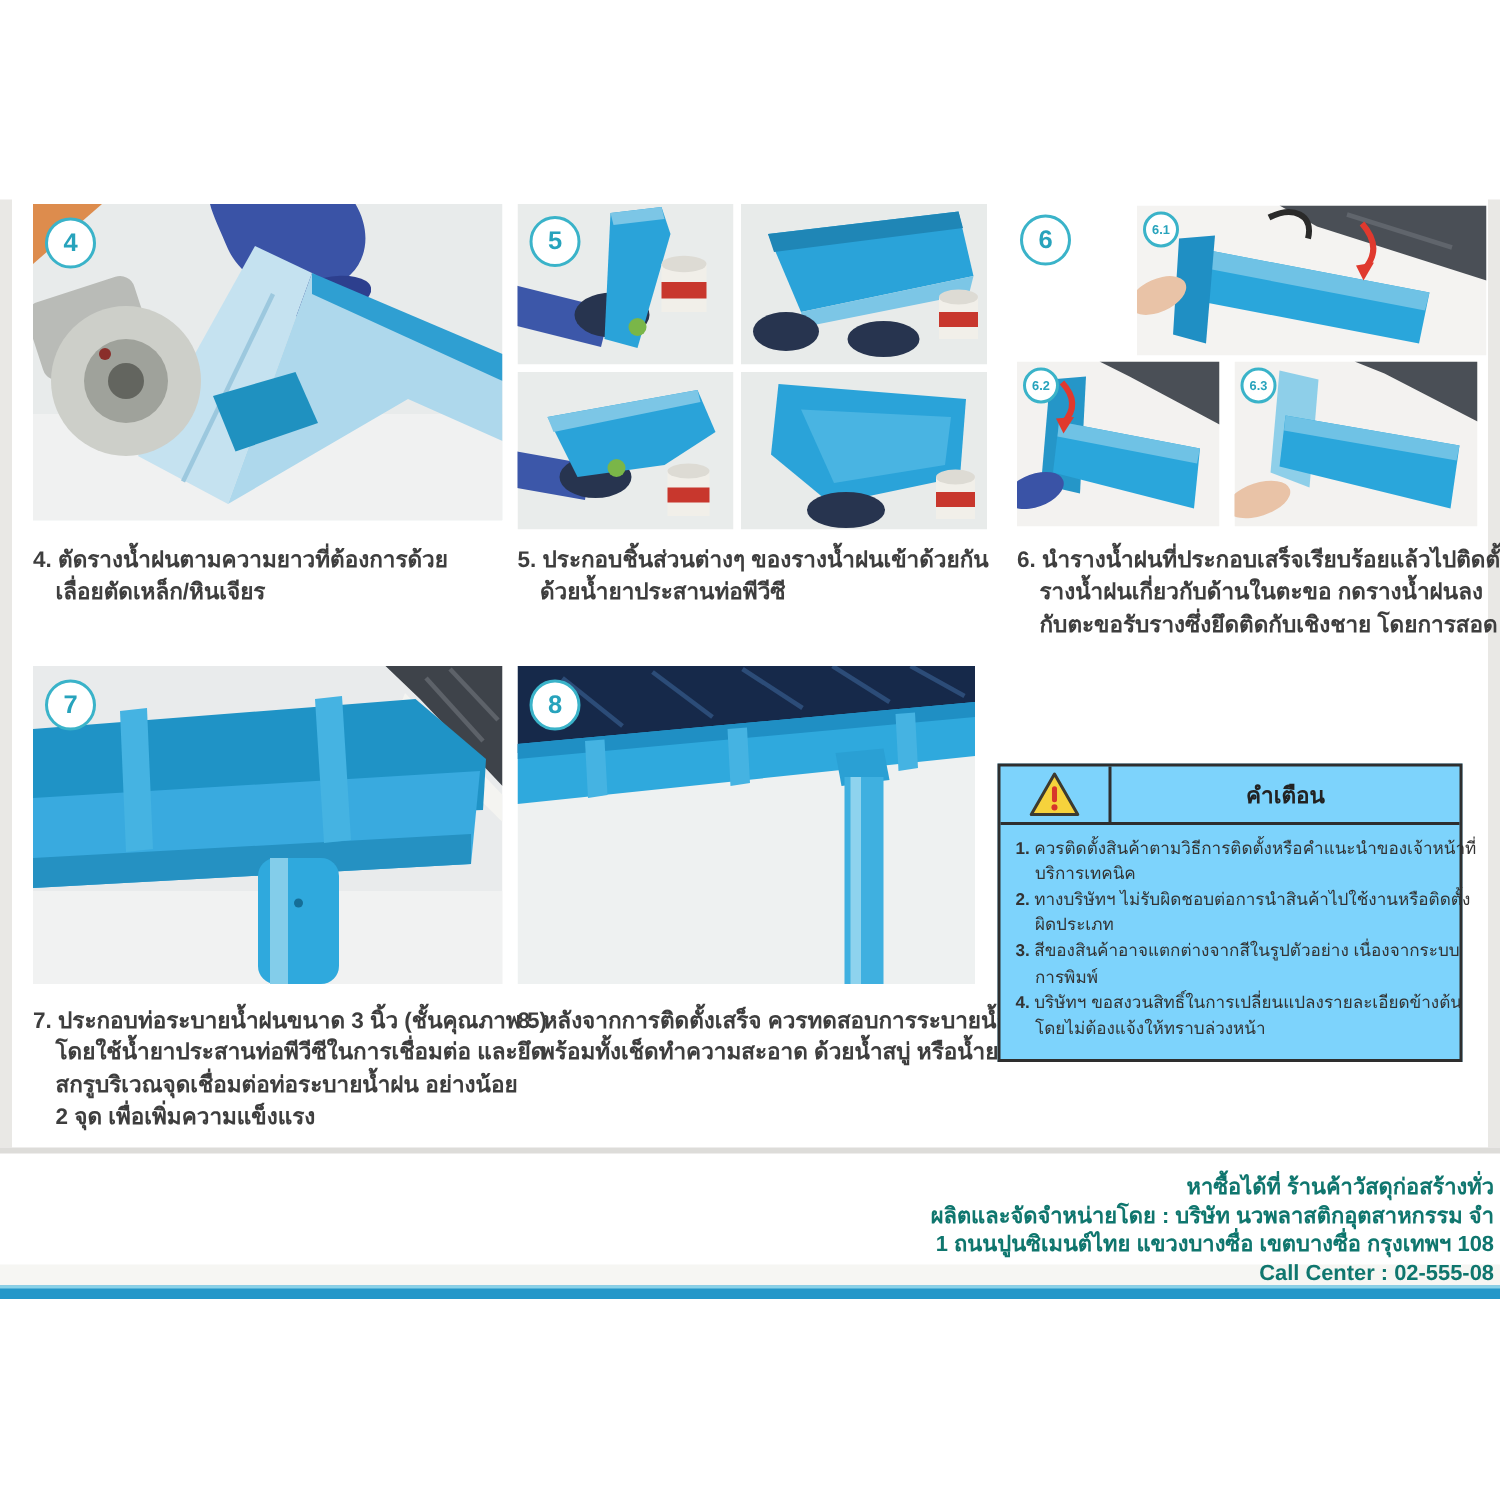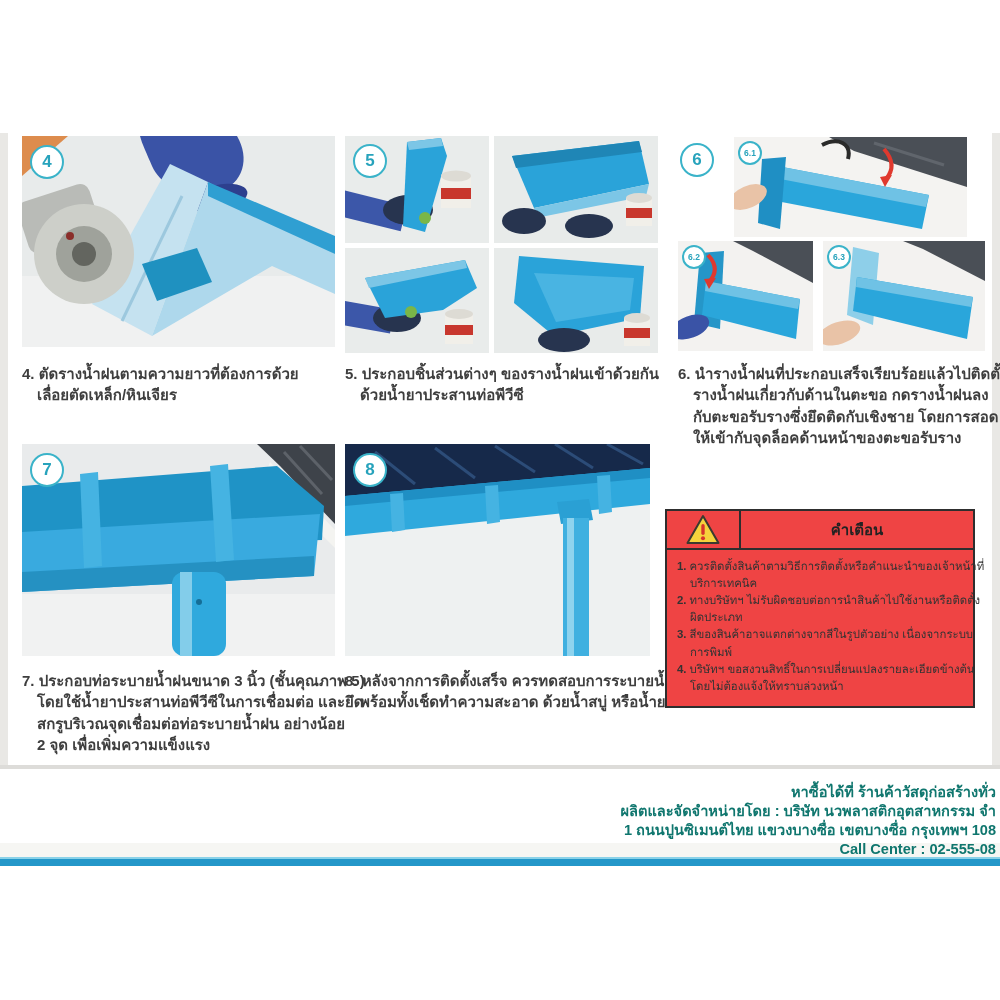--- a/index.html
+++ b/index.html
@@ -35,28 +35,28 @@
 
   
   .caption{position:absolute;left:0;width:100%;color:#3e3e3e;font-size:15px;font-weight:600;line-height:1.42;}
   #step4 .caption,#step5 .caption{top:227px;}
   #step6 .caption{top:227px;}
   #step7 .caption,#step8 .caption{top:226px;}
   .cap-line{white-space:nowrap;}
   .cap-line.indent{padding-left:15px;}
 
   
-  #step6 .p61{position:absolute;left:56px;top:1px;width:233px;height:124px;}
+  #step6 .p61{position:absolute;left:80px;top:1px;width:233px;height:124px;}
   #step6 .p62{position:absolute;left:0;top:105px;width:135px;height:110px;}
   #step6 .p63{position:absolute;left:145px;top:105px;width:162px;height:110px;}
   #badge6{left:2px;top:7px;}
 
   
   .warning{position:absolute;left:665px;top:509px;width:310px;height:199px;border:2px solid #2e2e2e;
-           background:#ef4444;box-sizing:border-box;}
+           background:#7dd3fc;box-sizing:border-box;}
   .warn-header{display:flex;height:37px;border-bottom:2px solid #2e2e2e;}
   .warn-icon-cell{width:72px;border-right:2px solid #2e2e2e;display:flex;align-items:center;justify-content:center;}
   .warn-title-cell{flex:1;display:flex;align-items:center;justify-content:center;
                    font-size:15px;font-weight:bold;color:#222;}
   .warn-body{padding:8px 8px 0 10px;font-size:11.4px;color:#333;line-height:1.5;}
   .wline{white-space:nowrap;}
   .wline.wl2{padding-left:13px;}
   .wnum{font-weight:bold;margin-right:3px;}
 
   
@@ -200,21 +200,20 @@
         <polygon points="34,36 150,56 144,98 30,70" fill="#2aa6db"></polygon>
         <polygon points="34,36 150,56 148,66 33,46" fill="#6fc2e5"></polygon>
         <ellipse cx="16" cy="92" rx="22" ry="11" fill="#e9c3a7" transform="rotate(-18 16 92)"></ellipse>
       </svg>
       <div class="badge sub" style="left:4px;top:4px;">6.3</div>
     </div>
     <div class="caption">
       <div class="cap-line">6. นำรางน้ำฝนที่ประกอบเสร็จเรียบร้อยแล้วไปติดตั้ง</div>
       <div class="cap-line indent">รางน้ำฝนเกี่ยวกับด้านในตะขอ กดรางน้ำฝนลง</div>
       <div class="cap-line indent">กับตะขอรับรางซึ่งยึดติดกับเชิงชาย โดยการสอด</div>
-      <div class="cap-line indent">ให้เข้ากับจุดล็อคด้านหน้าของตะขอรับราง</div>
     </div>
   </div>
 
   <div class="step" id="step7">
     <div class="photo">
       <svg viewBox="0 0 313 212" width="313" height="212">
         <rect width="313" height="212" fill="#e9ebec"></rect>
         <rect y="150" width="313" height="62" fill="#f1f2f2"></rect>
         <polygon points="235,0 313,0 313,80 258,22" fill="#3e434a"></polygon>
         <line x1="262" y1="8" x2="300" y2="50" stroke="#5d6269" stroke-width="3"></line>

